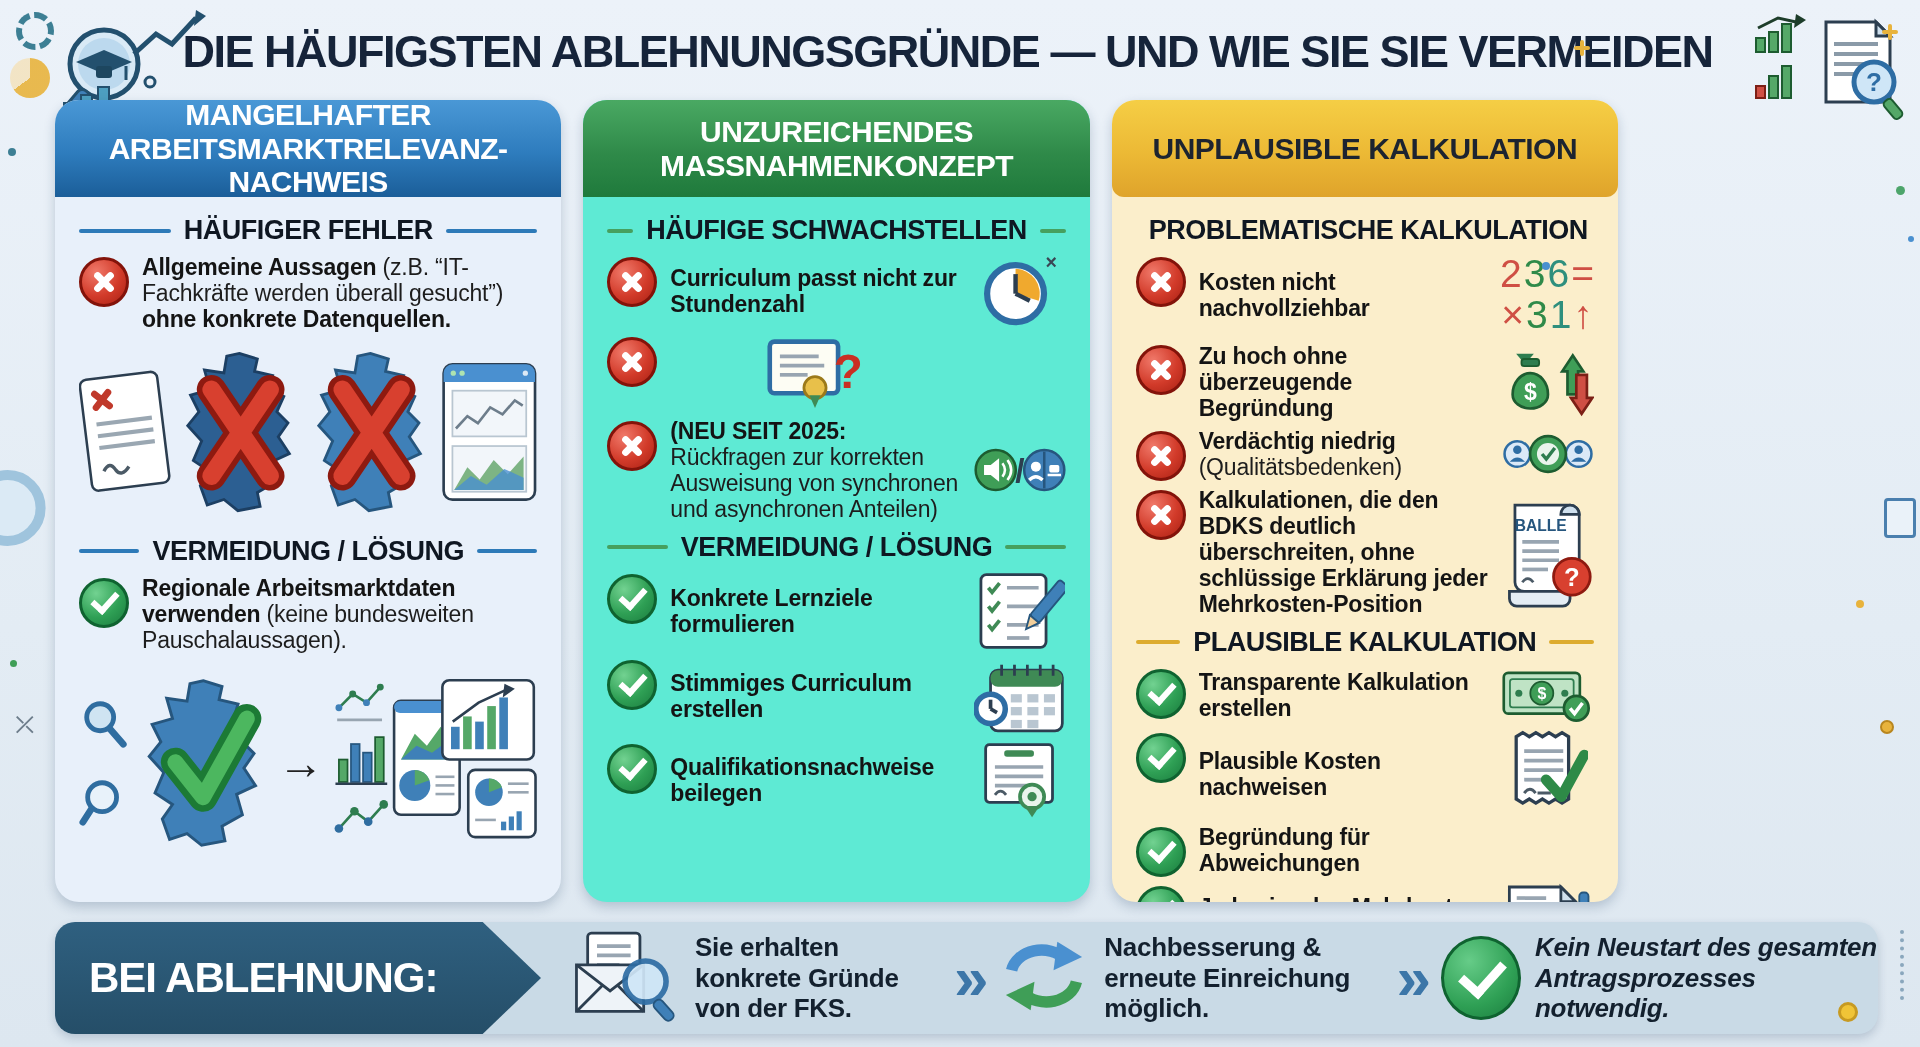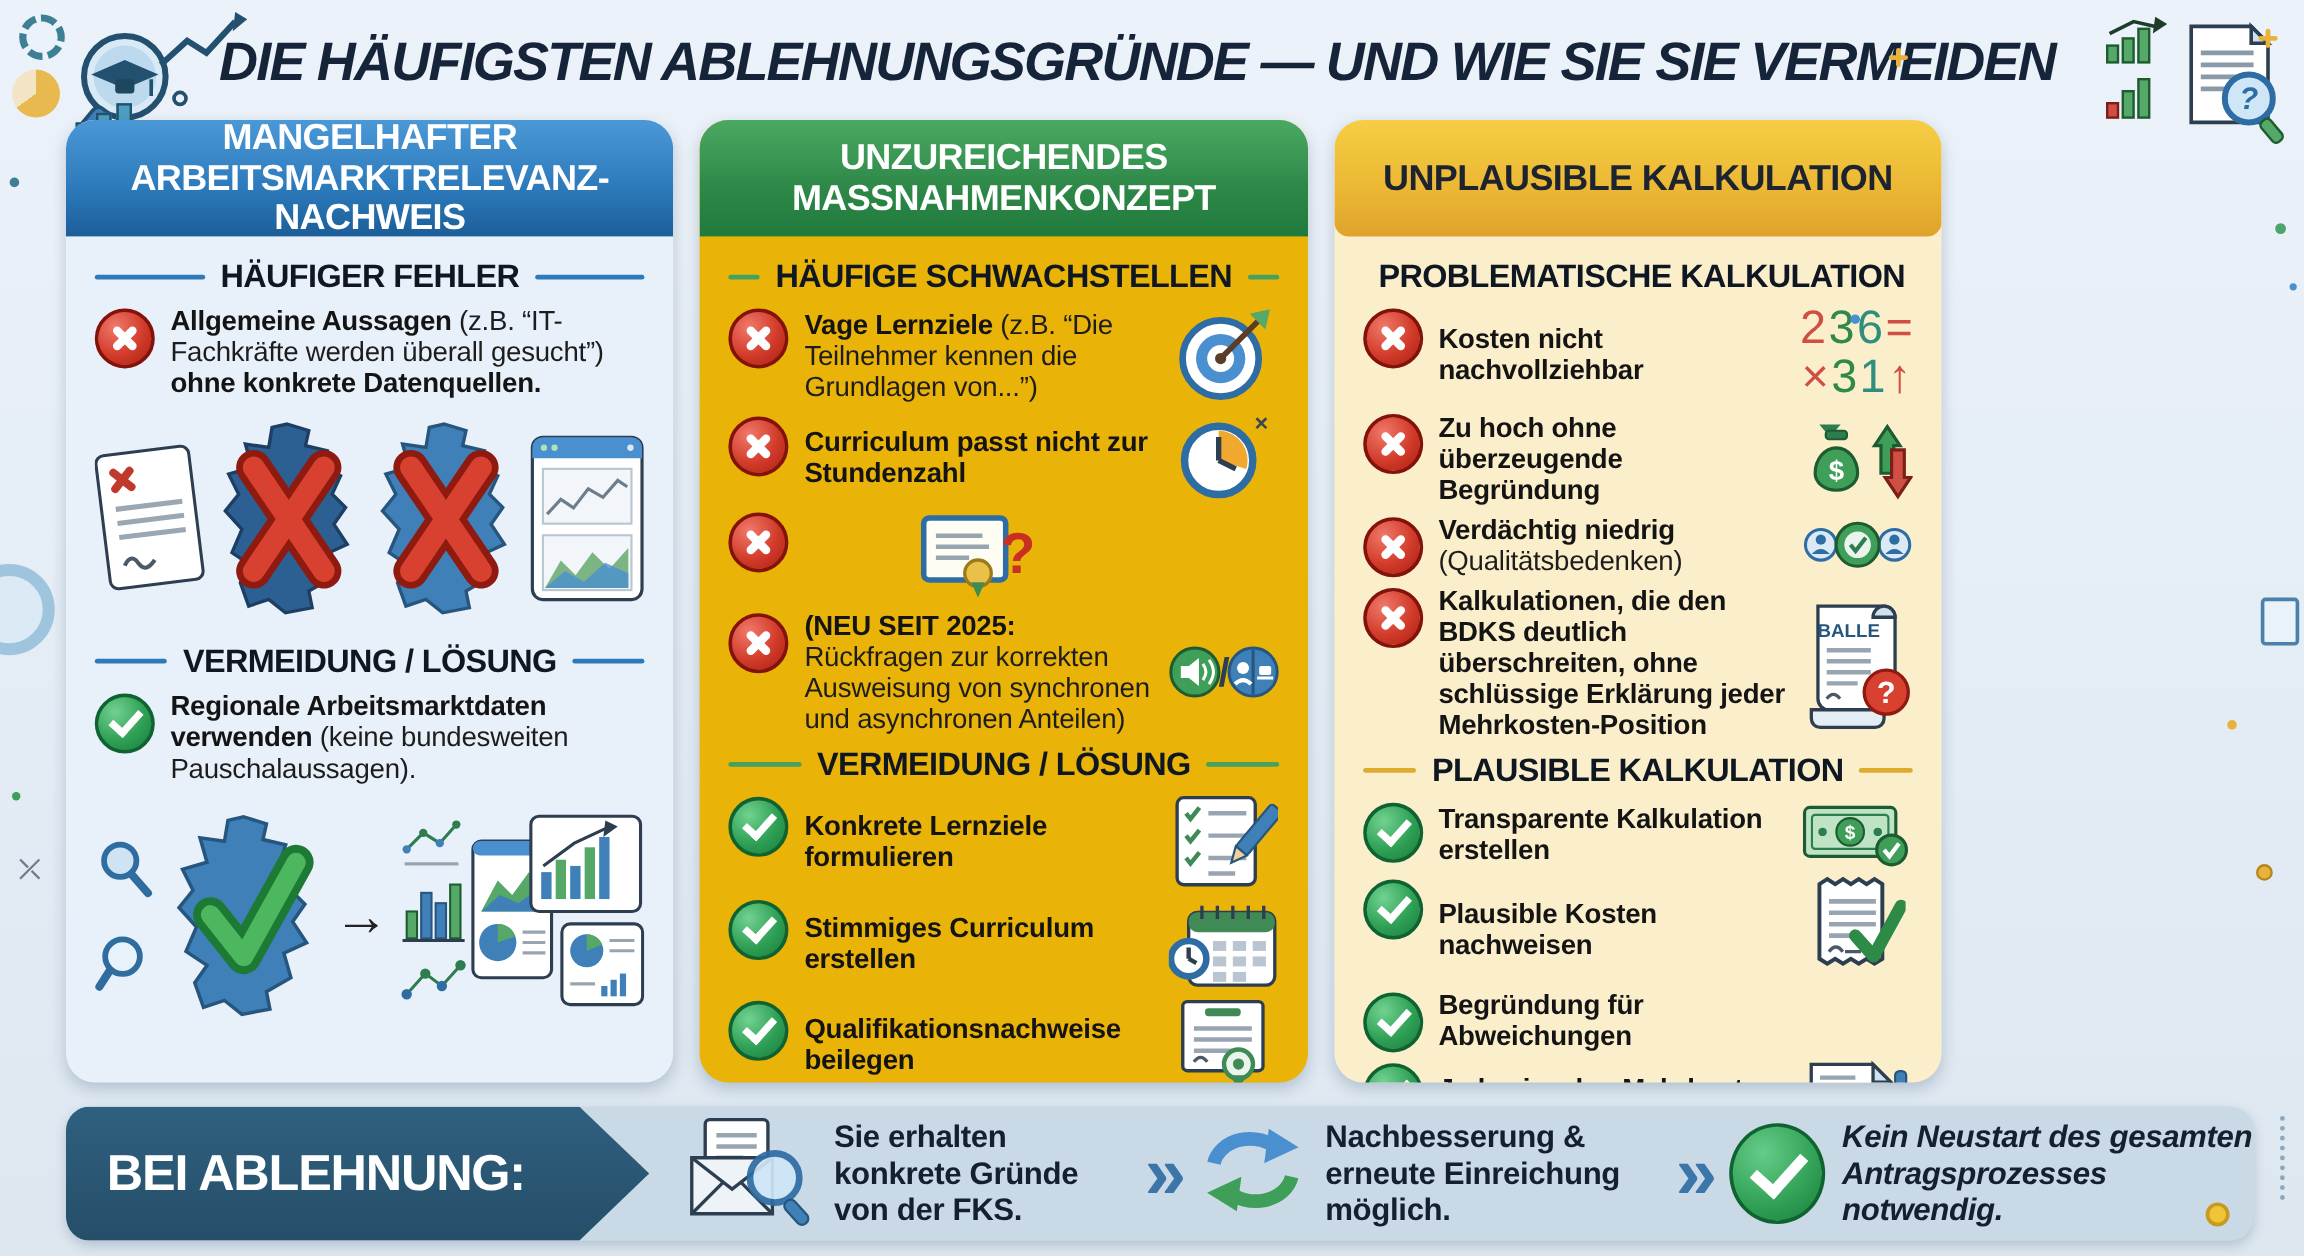--- a/index.html
+++ b/index.html
@@ -2,21 +2,21 @@
 <html style="--accent_blue: #2d7ab8; --accent_green: #46a05f; --accent_gold: #ddab2e; --error_red: #d23b2a; --success_green: #2fa055; --footer_label_bg: #2a5772;"><head>
 <meta charset="utf-8">
 <style>
   html,body{margin:0;padding:0;}
   body{
     width:1920px;height:1047px;position:relative;overflow:hidden;
     font-family:"Liberation Sans",sans-serif;
     background:linear-gradient(180deg,#ecf2f9 0%,#e3ecf4 60%,#dde7f0 100%);
   }
   
-  .hdr{position:absolute;top:0;left:0;width:1920px;height:96px;font-style:italic;}
+  .hdr{position:absolute;top:0;left:0;width:1920px;height:96px;}
   .page-title{
     position:absolute;left:150px;right:175px;top:26px;text-align:center;
     font-size:45px;font-weight:800;letter-spacing:-1.5px;color:#16243a;white-space:nowrap;
   }
   
   .hico{position:absolute;}
   .gear{left:16px;top:12px;width:26px;height:26px;border-radius:50%;border:6px dashed #3d7f94;}
   .goldpie{left:10px;top:58px;width:40px;height:40px;border-radius:50%;
     background:conic-gradient(#e8b33c 0 65%, #f3e3c0 65% 100%);opacity:.9;}
   .mag-cap{left:52px;top:20px;width:120px;height:110px;}
@@ -35,21 +35,21 @@
   .dot{position:absolute;border-radius:50%;}
   
   .cols{position:absolute;top:100px;left:55px;width:1563px;display:grid;
     grid-template-columns:1fr 1fr 1fr;column-gap:22px;}
   .col{height:802px;border-radius:24px;overflow:hidden;position:relative;
     box-shadow:0 5px 12px rgba(25,55,90,.22);}
   .chead{height:97px;display:flex;align-items:center;justify-content:center;text-align:center;
     font-weight:800;font-size:30px;line-height:1.12;letter-spacing:-.5px;color:#fff;padding:0 18px;}
   .col1{background:#e8f0fa;--acc:var(--accent_blue,#2d7ab8);}
   .col1 .chead{background:linear-gradient(180deg,#4a98d6 0%,#2e7cbd 55%,#1b5e99 100%);}
-  .col2{background:#eab308;--acc:var(--accent_green,#46a05f);}
+  .col2{background:#5eead4;--acc:var(--accent_green,#46a05f);}
   .col2 .chead{background:linear-gradient(180deg,#4aa963 0%,#2f8a49 55%,#1f7a3c 100%);}
   .col3{background:#fbeecb;--acc:var(--accent_gold,#ddab2e);}
   .col3 .chead{background:linear-gradient(180deg,#f5ce45 0%,#ecb935 55%,#dfa32b 100%);color:#1d2430;border-radius:12px;}
   .cbody{padding:8px 24px 0;}
   .sect{display:flex;align-items:center;gap:13px;margin:10px 0 8px;text-align:right;}
   .sect .ln{flex:1;height:4px;border-radius:2px;background:var(--acc);}
   .sect .st{font-size:27px;font-weight:800;color:#0f1722;white-space:nowrap;letter-spacing:-.5px;}
   .row{display:grid;grid-template-columns:50px 1fr;column-gap:13px;align-items:center;margin:6px 0;}
   .row.has-icon{grid-template-columns:50px 1fr 92px;}
   .btxt{margin:0;font-size:23px;line-height:1.13;color:#141414;letter-spacing:-.2px;}
@@ -294,34 +294,20 @@
 
   <div class="col col2">
     <div class="chead">UNZUREICHENDES MASSNAHMENKONZEPT</div>
     <div class="cbody">
       <div class="sect">
         <span class="ln"></span>
           <span class="st">HÄUFIGE SCHWACHSTELLEN</span>
           <span class="ln"></span>
       </div>
 
-      <div class="row has-icon">
-        <span class="mark x"></span>
-        <p class="btxt"><b>Vage Lernziele </b><span class="rg">(z.B. “Die Teilnehmer kennen die Grundlagen von...”)</span></p>
-        <span class="ricon">
-          <svg viewBox="0 0 90 90" width="84" height="84">
-            <circle cx="42" cy="48" r="34" fill="#fff" stroke="#2e6da4" stroke-width="6"></circle>
-            <circle cx="42" cy="48" r="22" fill="#4a90d0"></circle>
-            <circle cx="42" cy="48" r="12" fill="#fff"></circle>
-            <circle cx="42" cy="48" r="5" fill="#5a3c28"></circle>
-            <line x1="44" y1="46" x2="76" y2="14" stroke="#5a3c28" stroke-width="5"></line>
-            <polygon points="68,8 86,4 82,22" fill="#55a868"></polygon>
-          </svg>
-        </span>
-      </div>
 
       <div class="row has-icon">
         <span class="mark x"></span>
         <p class="btxt"><b>Curriculum passt nicht zur Stundenzahl</b></p>
         <span class="ricon">
           <svg viewBox="0 0 90 82" width="80" height="74">
             <circle cx="40" cy="44" r="32" fill="#fff" stroke="#2e6da4" stroke-width="7"></circle>
             <path d="M40 44 L40 16 A28 28 0 0 1 66 52 Z" fill="#f0a92e"></path>
             <line x1="40" y1="44" x2="40" y2="22" stroke="#2c3e50" stroke-width="5"></line>
             <line x1="40" y1="44" x2="56" y2="52" stroke="#2c3e50" stroke-width="5"></line>

